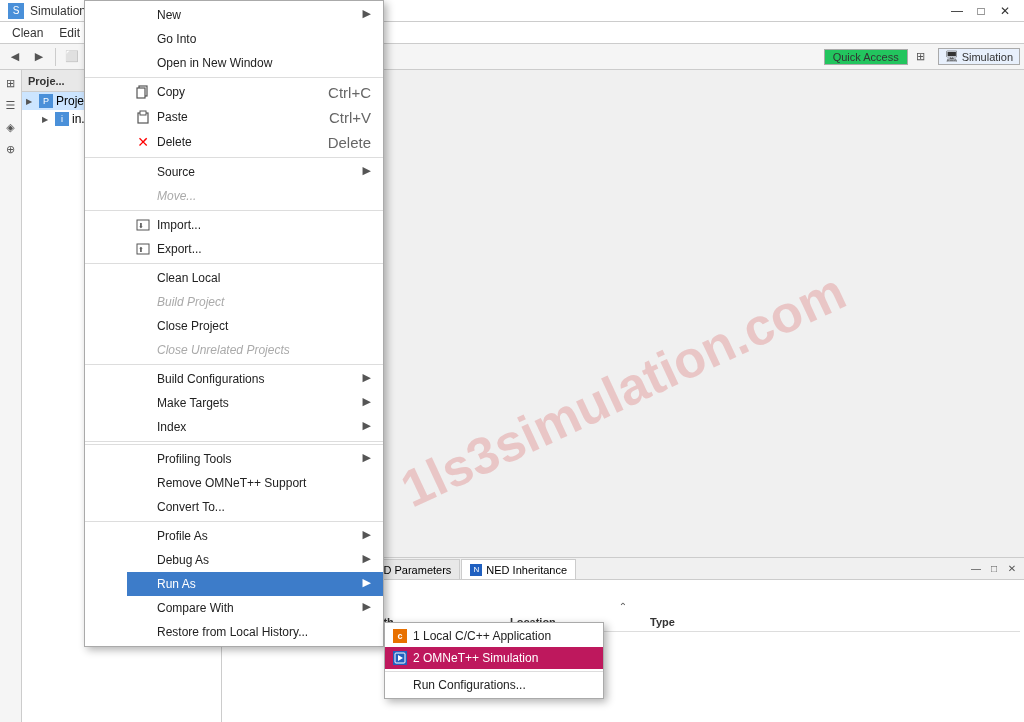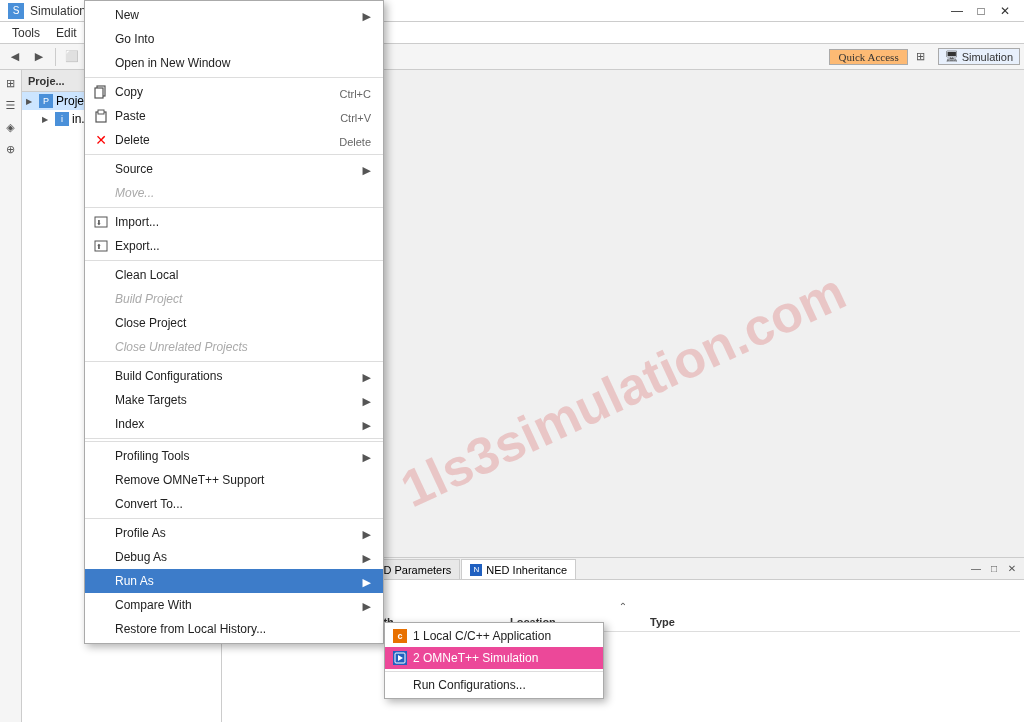--- a/index.html
+++ b/index.html
@@ -48,25 +48,24 @@
       background: transparent;
       cursor: pointer;
       display: flex; align-items: center; justify-content: center;
       font-size: 11px; color: #555;
     }
     .toolbar-sep { width: 1px; height: 18px; background: #ccc; margin: 0 3px; }
     .quick-access {
       margin-left: auto;
       border: 1px solid #aaa;
       padding: 1px 8px;
-      background: #fdba74;
+      background: #22c55e;
       font-size: 11px;
       color: #333;
       cursor: pointer;
-      font-family: Liberation Serif, serif;
     }
     .perspective-btn {
       margin-left: 4px;
       border: 1px solid #aaa;
       padding: 1px 6px;
       background: #e8f0fc;
       font-size: 11px;
       color: #333;
       cursor: pointer;
       display: flex; align-items: center; gap: 3px;
@@ -217,33 +216,34 @@
       left: 84px;
       width: 300px;
       background: white;
       border: 1px solid #aaa;
       box-shadow: 3px 3px 8px rgba(0,0,0,0.3);
       z-index: 100;
       padding: 2px 0;
     }
     .ctx-item {
       display: flex;
-      align-items: flex-end;
+      align-items: flex-start;
       padding: 4px 12px 4px 8px;
       font-size: 12px;
       cursor: pointer;
       gap: 6px;
       justify-content: space-between;
       color: #222;
+      margin-left: 42px;
     }
     .ctx-item.highlighted { background: #3d7cc9; color: white; }
     .ctx-item.disabled { color: #aaa; cursor: default; font-style: italic; }
     .ctx-left { display: flex; align-items: center; gap: 6px; }
     .ctx-icon { width: 16px; height: 16px; display: flex; align-items: center; justify-content: center; flex-shrink: 0; }
-    .ctx-shortcut { color: #666; font-size: 11px; margin-left: auto; padding-left: 20px; }
+    .ctx-shortcut { color: #666; font-size: 15px; margin-left: auto; padding-left: 20px; }
     .ctx-arrow { color: #555; font-size: 11px; }
     .ctx-item.highlighted .ctx-arrow { color: #fff; }
     .ctx-separator { height: 1px; background: #ddd; margin: 2px 0; }
     .ctx-delete-icon { color: red; font-size: 14px; }
 
     
     .submenu-runas {
       position: absolute;
       left: 384px;
       top: 622px;
@@ -256,42 +256,42 @@
     }
     .sub-item {
       display: flex;
       align-items: center;
       padding: 4px 12px 4px 8px;
       font-size: 12px;
       cursor: pointer;
       gap: 6px;
       color: #222;
     }
-    .sub-item.highlighted { background: #ec4899; color: white; }
+    .sub-item.highlighted { background: #be185d; color: white; }
     .sub-icon-c { width: 14px; height: 14px; background: #e87000; display: flex; align-items: center; justify-content: center; font-size: 9px; color: white; font-weight: bold; }
     .sub-icon-omnet { width: 14px; height: 14px; background: #2060c0; display: flex; align-items: center; justify-content: center; font-size: 9px; color: white; }
     .sub-separator { height: 1px; background: #ddd; margin: 2px 0; }
   </style>
 </head>
 <body>
 
 <div class="title-bar">
   <div class="title-bar-left">
     <div class="title-bar-icon">S</div>
     <span class="title-bar-text">Simulation</span>
   </div>
   <div class="title-bar-controls">
     <button class="title-btn">—</button>
     <button class="title-btn">□</button>
     <button class="title-btn close">✕</button>
   </div>
 </div>
 
 <div class="menu-bar">
-  <span class="menu-item">Tools</span>
+  <span class="menu-item">Clean</span>
   <span class="menu-item">Edit</span>
   <span class="menu-item">Navigate</span>
 </div>
 
 <div class="toolbar">
   <button class="toolbar-btn">◀</button>
   <button class="toolbar-btn">▶</button>
   <div class="toolbar-sep"></div>
   <button class="toolbar-btn">⬜</button>
   <button class="toolbar-btn">⬡</button>

